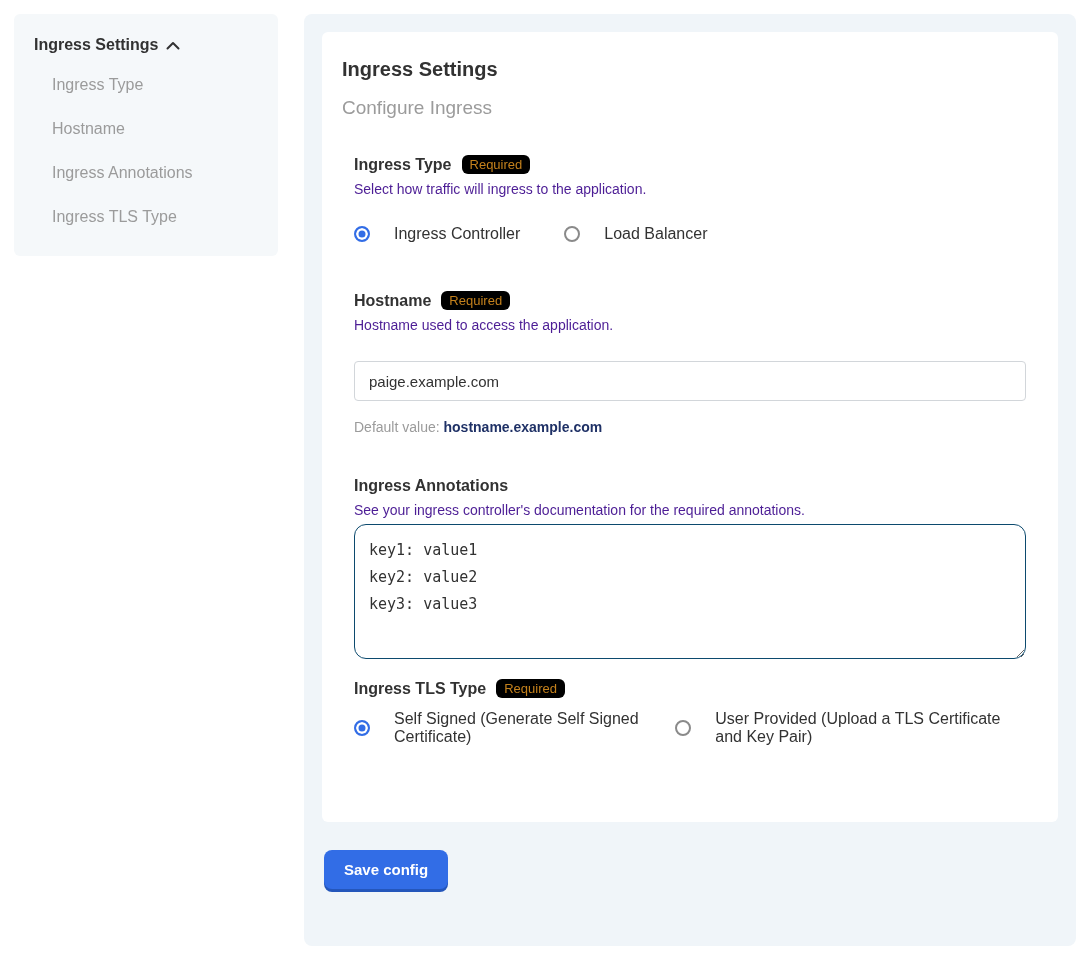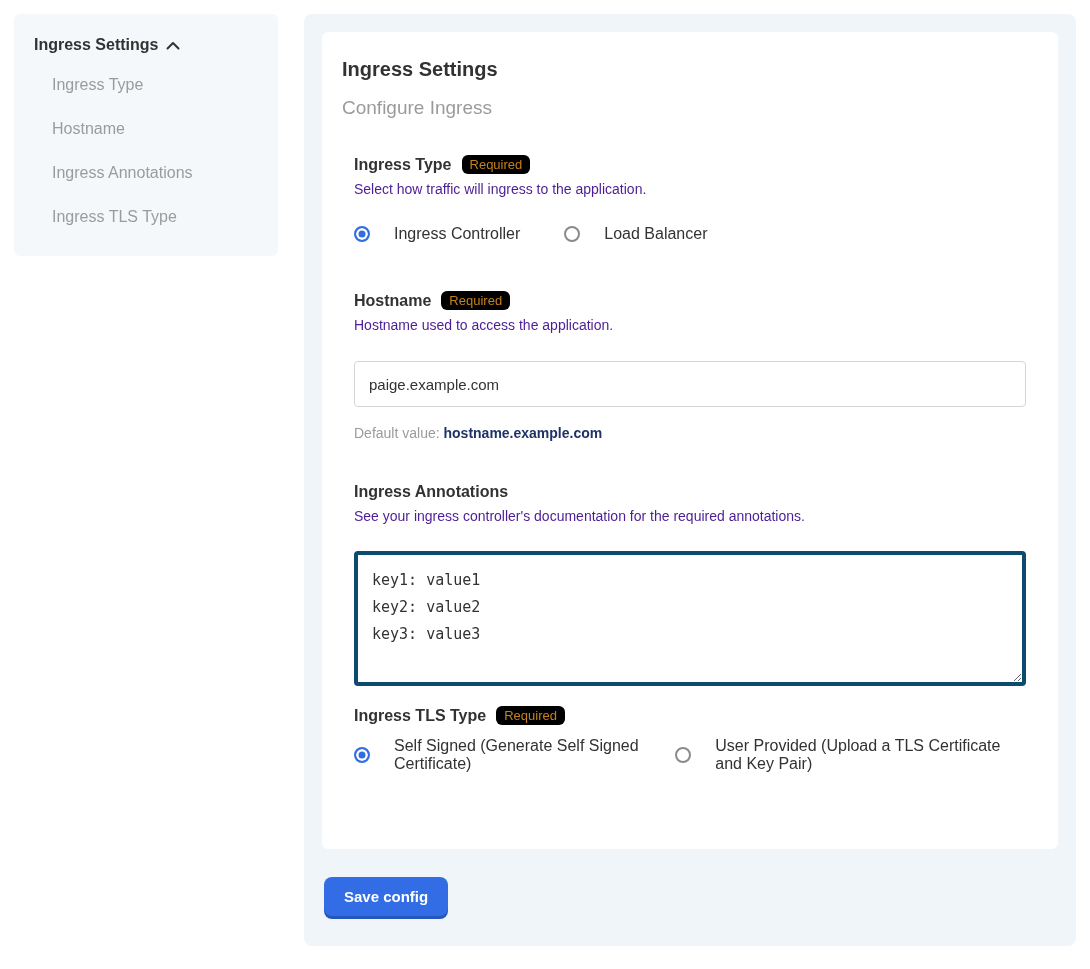--- a/index.html
+++ b/index.html
@@ -135,46 +135,46 @@
   }
   .radio-label {
     font-size: 16px;
     color: #323232;
   }
 
   
   .text-input {
     margin-top: 28px;
     width: 100%;
-    height: 46px;
+    height: 40px;
     border: 1px solid #d2d6da;
     border-radius: 4px;
     padding: 0 14px;
     font-size: 15px;
     font-family: "Liberation Sans", "DejaVu Sans", sans-serif;
     color: #323232;
     outline: none;
   }
   .default-line {
     margin-top: 18px;
     font-size: 14px;
     color: #9b9b9b;
   }
   .default-value {
     color: #1f3166;
     font-weight: 700;
   }
 
   
   .annotations-textarea {
-    margin-top: 27px;
+    margin-top: 6px;
     width: 100%;
     height: 135px;
-    border: 4px solid #0c4a6e;
-    border-radius: 4px;
+    border: 1px solid #0c4a6e;
+    border-radius: 12px;
     padding: 12px 14px;
     font-family: "DejaVu Sans Mono", "Liberation Mono", monospace;
     font-size: 15px;
     line-height: 1.8;
     color: #323232;
     resize: both;
     outline: none;
   }
 
   

